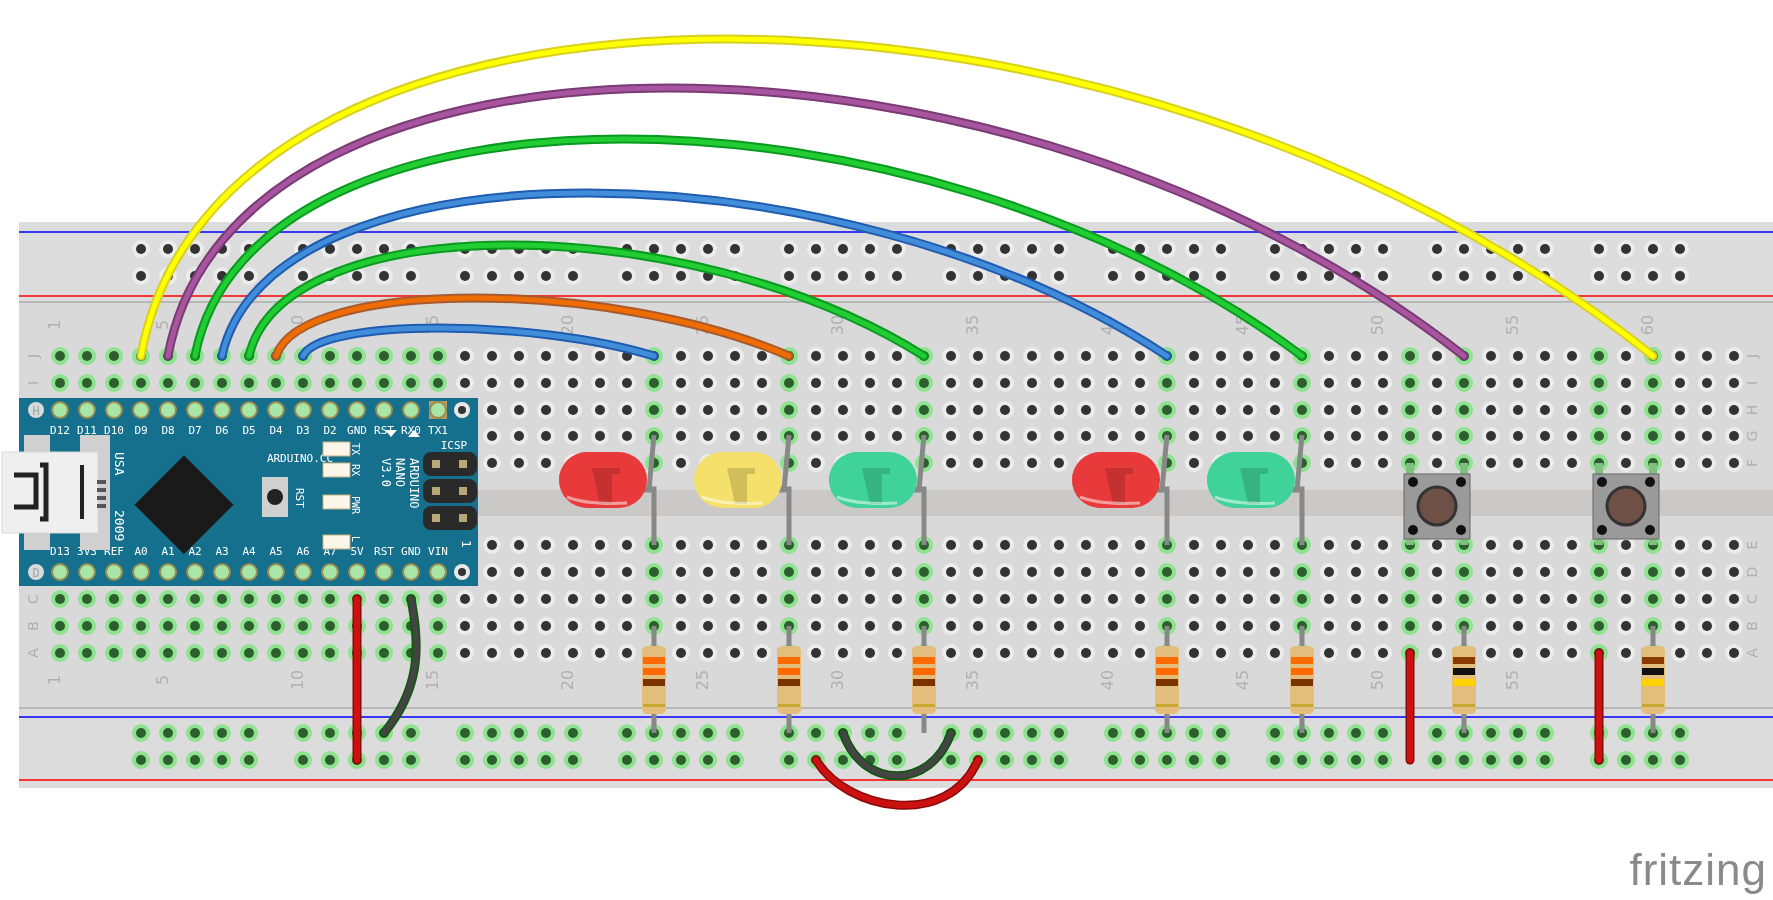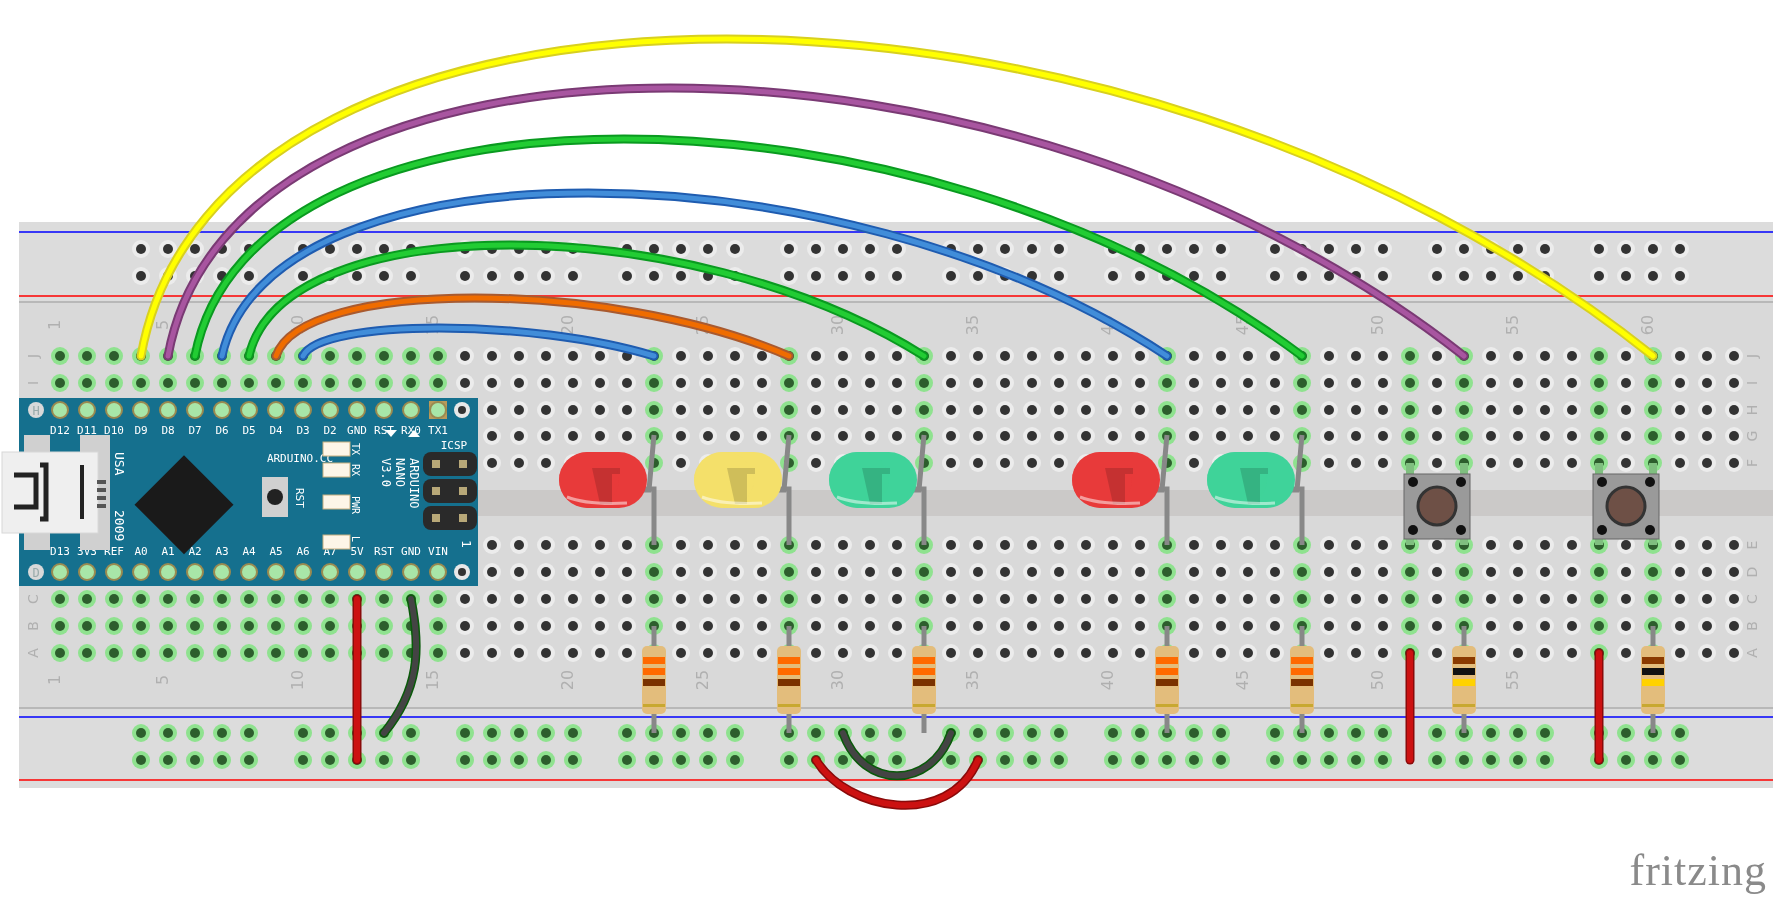--- a/index.html
+++ b/index.html
@@ -1,18 +1,18 @@
 <!DOCTYPE html>
 <html><head>
 <meta charset="utf-8">
 <style>
   html,body{margin:0;padding:0;background:#ffffff;}
   body{width:1773px;height:900px;overflow:hidden;position:relative;font-family:"DejaVu Sans Mono",monospace;}
   #stage{position:absolute;left:0;top:0;width:1773px;height:900px;}
-  .brand{position:absolute;right:6px;top:845px;font-family:Liberation Serif, serif;font-size:44px;color:#8a8a8a;letter-spacing:1px;}
+  .brand{position:absolute;right:6px;top:845px;font-family:Liberation Sans, sans-serif;font-size:44px;color:#8a8a8a;letter-spacing:1px;}
 </style>
 </head>
 <body>
 
 <div id="stage">
   <svg id="board" width="1773" height="900" viewBox="0 0 1773 900" xmlns="http://www.w3.org/2000/svg">
       <g>
         <rect x="19" y="222" width="1754" height="566" fill="#d9d9d9"></rect>
         <rect x="19" y="222" width="1754" height="80" fill="#dcdcdc"></rect>
         <rect x="19" y="708" width="1754" height="80" fill="#dcdcdc"></rect>

